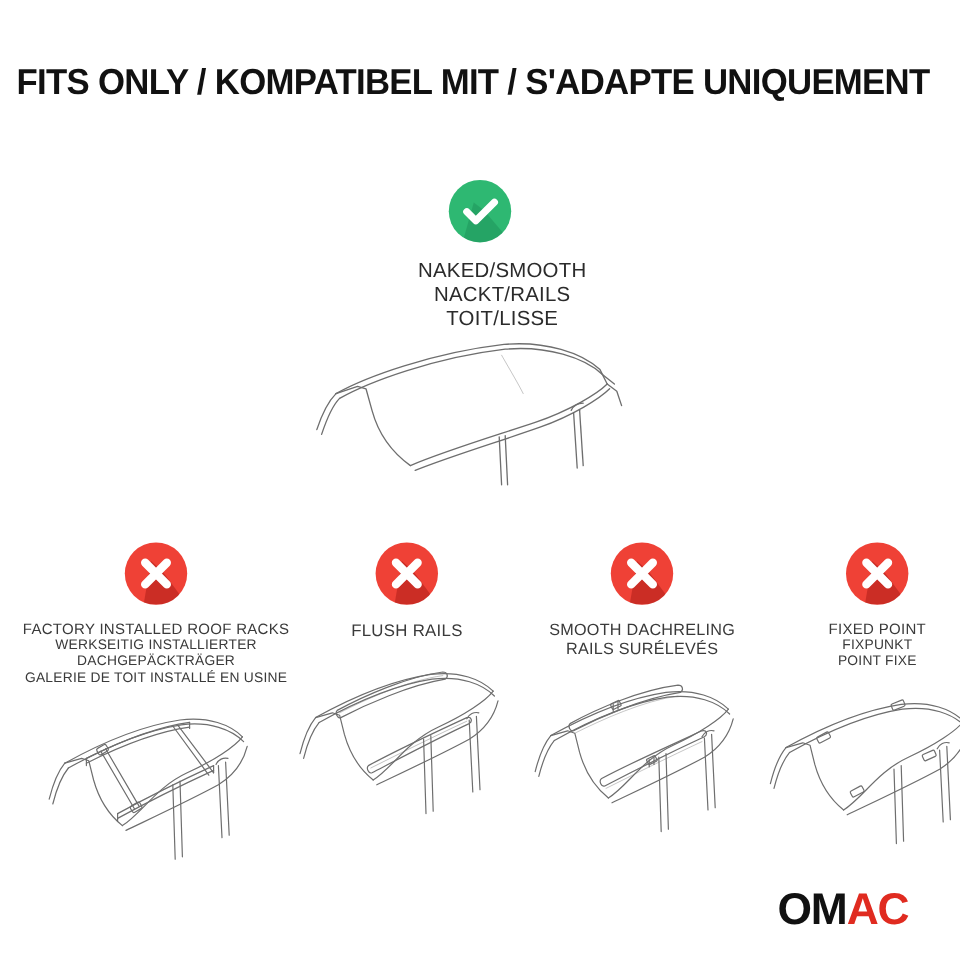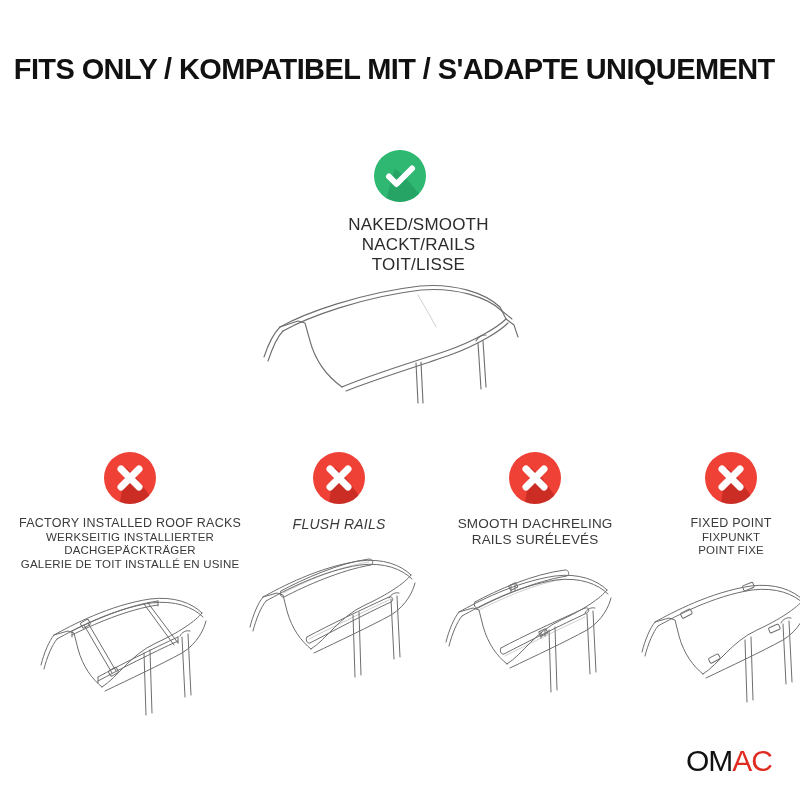--- a/index.html
+++ b/index.html
@@ -112,33 +112,33 @@
     color: #3a3a3a;
   }
   .deny-col .labels .l2,
   .deny-col .labels .l3,
   .deny-col .labels .l4 {
     font-size: 11.5px;
     letter-spacing: 0.2px;
     color: #3a3a3a;
   }
   
-  .deny-col.wide .labels .l1 { font-size: 14px; font-style: italic; }
+  .deny-col.wide .labels .l1 { font-size: 14px; }
   .deny-col.wide .labels .l2,
   .deny-col.wide .labels .l3 { font-size: 13.5px; }
 
   .deny-col .art-wrap { margin-top: 6px; }
 
   
   .logo {
     position: absolute;
-    right: 28px;
+    right: 43px;
     bottom: 24px;
-    font-weight: normal;
-    font-size: 30px;
+    font-weight: bold;
+    font-size: 37px;
     letter-spacing: -1px;
     line-height: 1;
   }
   .logo .om { color: #111111; }
   .logo .ac { color: #e02b20; }
 </style>
 </head>
 <body>
 
 <div class="title-bar">

